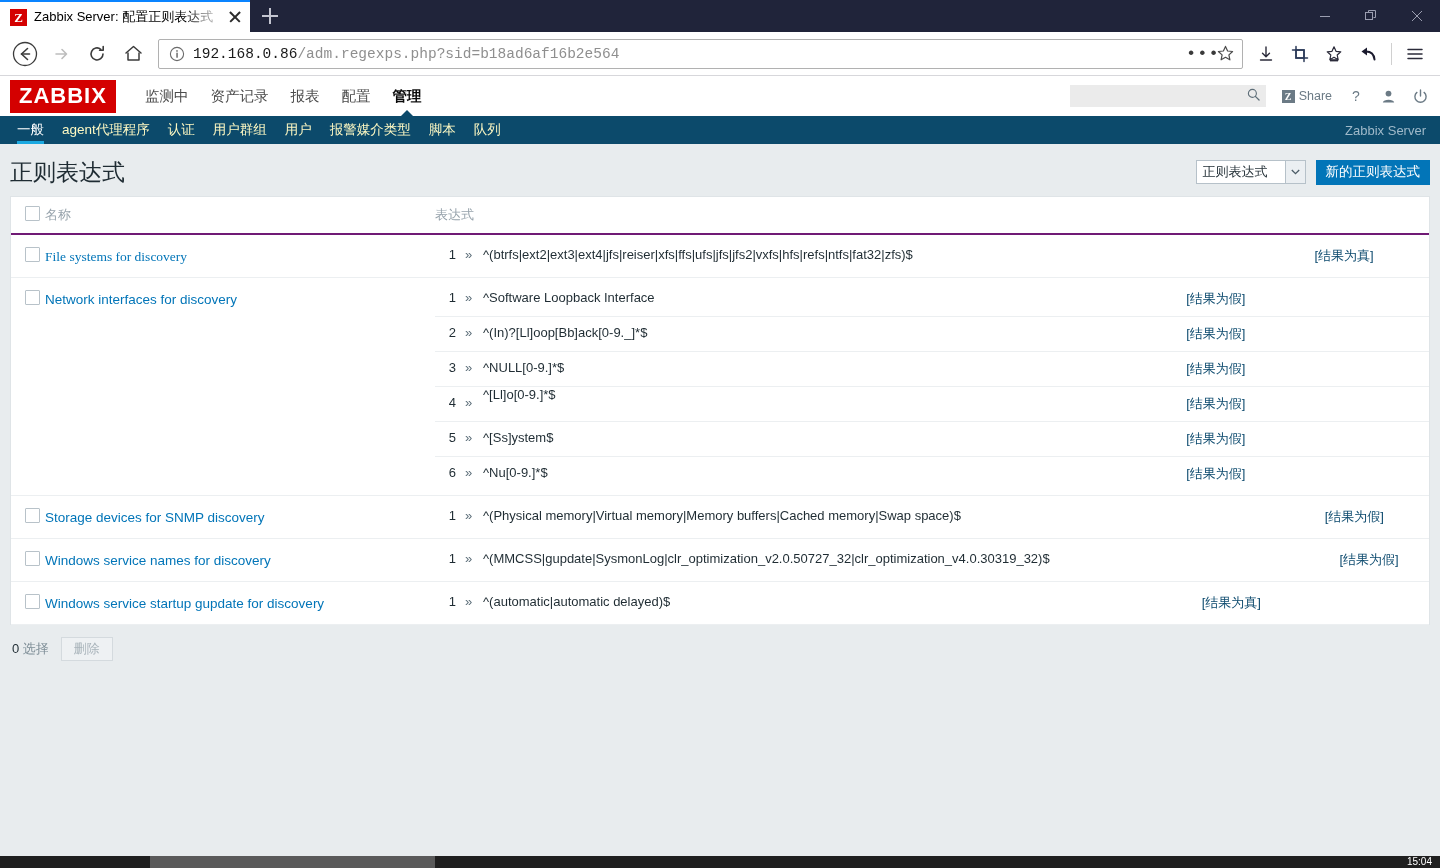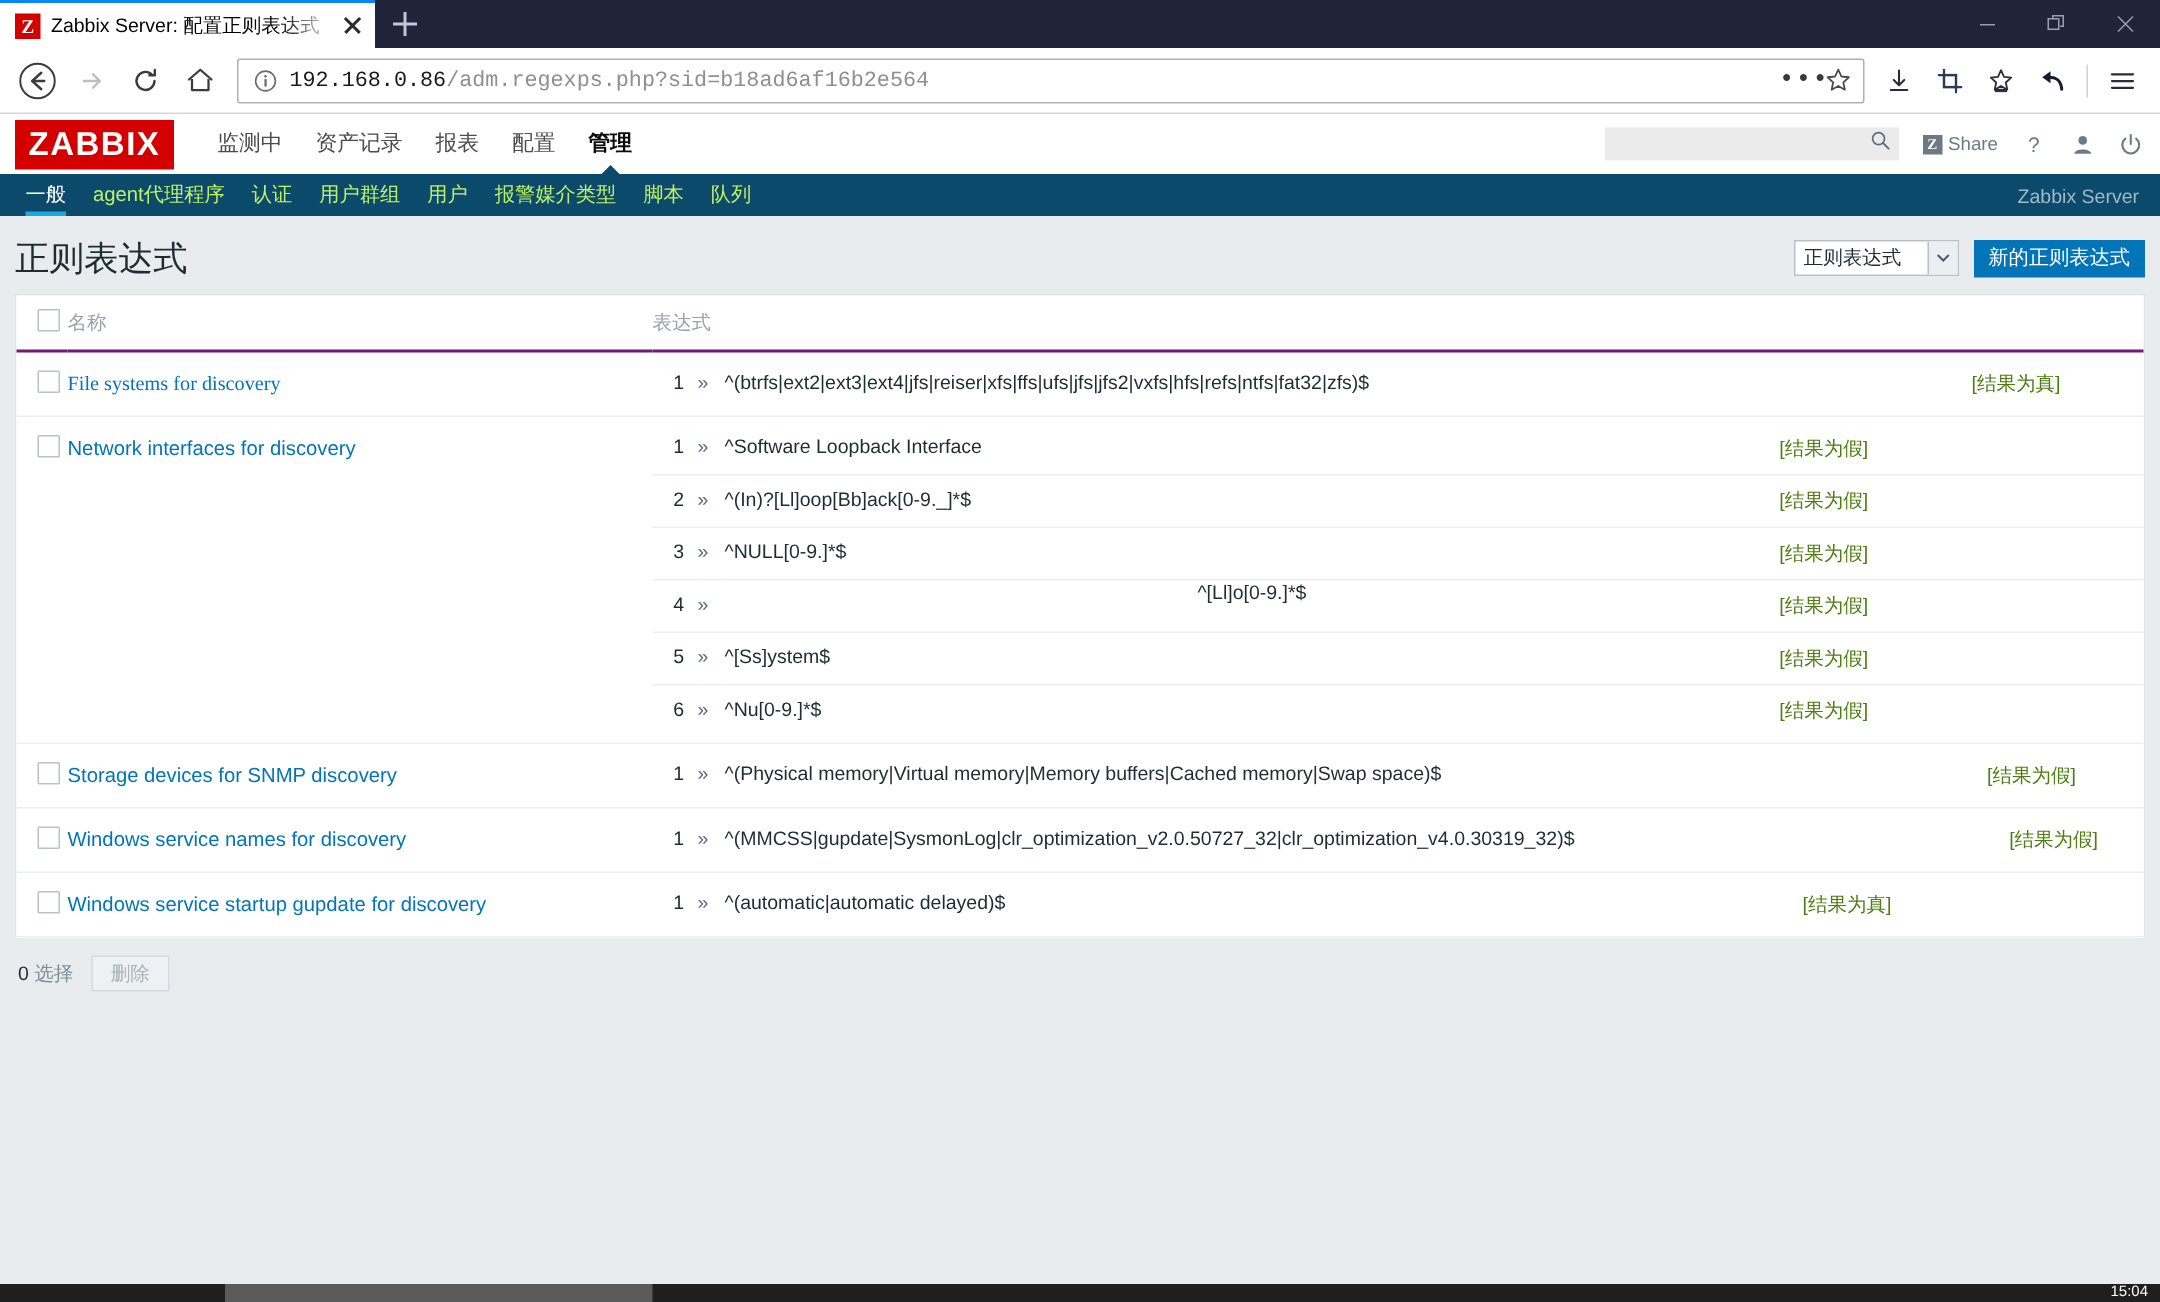--- a/index.html
+++ b/index.html
@@ -130,21 +130,21 @@
   .zshare .zbox { background:#6b7a85; color:#fff; font-size:10px; font-weight:bold; width:13px; height:13px;
      line-height:13px; text-align:center; font-family:"Liberation Serif",serif; }
   .zshare span.t { color:#6b7a85; font-size:12.5px; margin-left:4px; }
   .zicon { margin-left:17px; color:#6b7a85; cursor:pointer; display:flex; align-items:center; }
 
   .zsubnav {
     height: 28px; background:#0c4a6b; display:flex; align-items:center;
     padding-left: 8px;
   }
   .zsubnav a {
-    color:#bef264; font-size:13.5px; text-decoration:none; padding: 0 9px;
+    color:#fef9c3; font-size:13.5px; text-decoration:none; padding: 0 9px;
     line-height: 28px; height:28px; display:block; position:relative;
   }
   .zsubnav a.sel { color:#ffffff; }
   .zsubnav a.sel::after {
     content:""; position:absolute; left: 9px; right: 9px; bottom:0; height:3px; background:#1ba9e1;
   }
   .zsubnav .server {
     margin-left:auto; color:#9fb9c9; font-size:13px; padding-right: 14px;
   }
 
@@ -188,21 +188,21 @@
   .rowname {
     color:#0275b8; font-size:13.5px; text-decoration:none; cursor:pointer;
   }
   .exprtable { border-collapse: collapse; width: 100%; }
   .exprtable td { border:0; padding: 0; }
   .exprtable tr td { border-bottom: 1px solid #eceff1; }
   .exprtable tr:last-child td { border-bottom: 0; }
   .e-num { width: 30px; text-align:right; color:#1f2c33; font-size:13px; padding-right: 9px; }
   .e-arrow { width: 18px; color:#5b6d78; font-size:13px; }
   .e-expr { color:#1f2c33; font-size:13px; white-space: nowrap; }
-  .e-res { color:#4d7c0f; font-size:13px; padding-left: 10px; white-space:nowrap; }
+  .e-res { color:#0c4a6e; font-size:13px; padding-left: 10px; white-space:nowrap; }
 
   .footrow { padding: 12px 12px 0 12px; display:flex; align-items:center; }
   .selcount { font-size:13px; color:#7d8d96; margin-right:12px; }
   .selcount b { color:#1f2c33; font-weight:normal; }
   .btn-disabled {
     background:#eef1f3; border:1px solid #d4dade; color:#a8b3ba; font-size:13px;
     height:24px; padding: 0 12px; font-family:inherit; cursor:default;
   }
 
   .zfooter {
@@ -465,21 +465,21 @@
                   </tr>
                   <tr>
                     <td class="e-num" style="padding:8px 9px;">3</td>
                     <td class="e-arrow" style="padding:8px 0;">»</td>
                     <td class="e-expr" style="padding:8px 0;">^NULL[0-9.]*$</td>
                     <td class="e-res" style="padding:8px 0;">[结果为假]</td>
                   </tr>
                   <tr>
                     <td class="e-num" style="padding:8px 9px;">4</td>
                     <td class="e-arrow" style="padding:8px 0;">»</td>
-                    <td class="e-expr" style="padding:0 0;text-align:center;">^[Ll]o[0-9.]*$</td>
+                    <td class="e-expr" style="padding:0 0;">^[Ll]o[0-9.]*$</td>
                     <td class="e-res" style="padding:8px 0;">[结果为假]</td>
                   </tr>
                   <tr>
                     <td class="e-num" style="padding:8px 9px;">5</td>
                     <td class="e-arrow" style="padding:8px 0;">»</td>
                     <td class="e-expr" style="padding:8px 0;">^[Ss]ystem$</td>
                     <td class="e-res" style="padding:8px 0;">[结果为假]</td>
                   </tr>
                   <tr>
                     <td class="e-num" style="padding:8px 9px 12px 0;">6</td>

